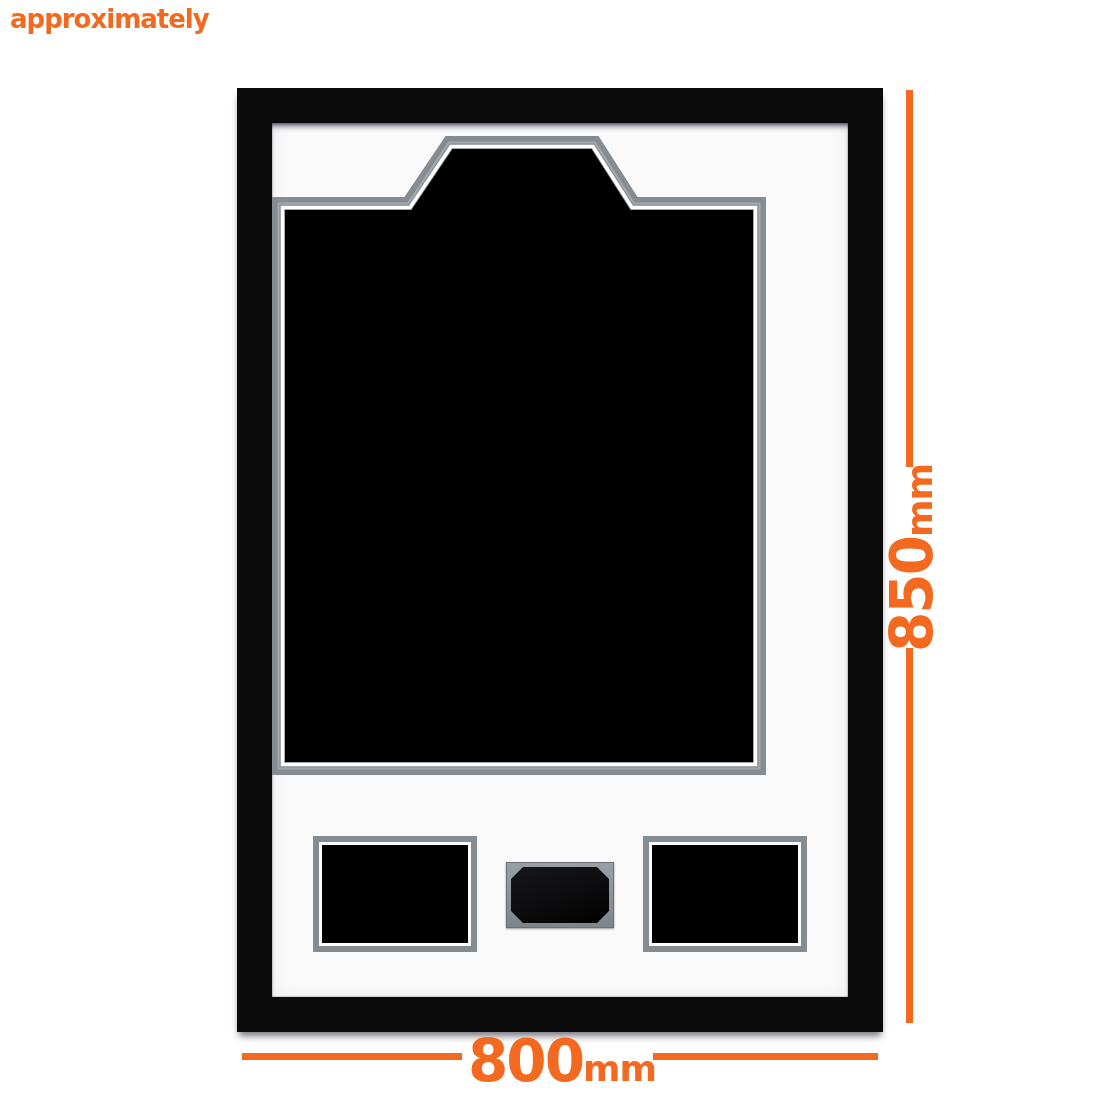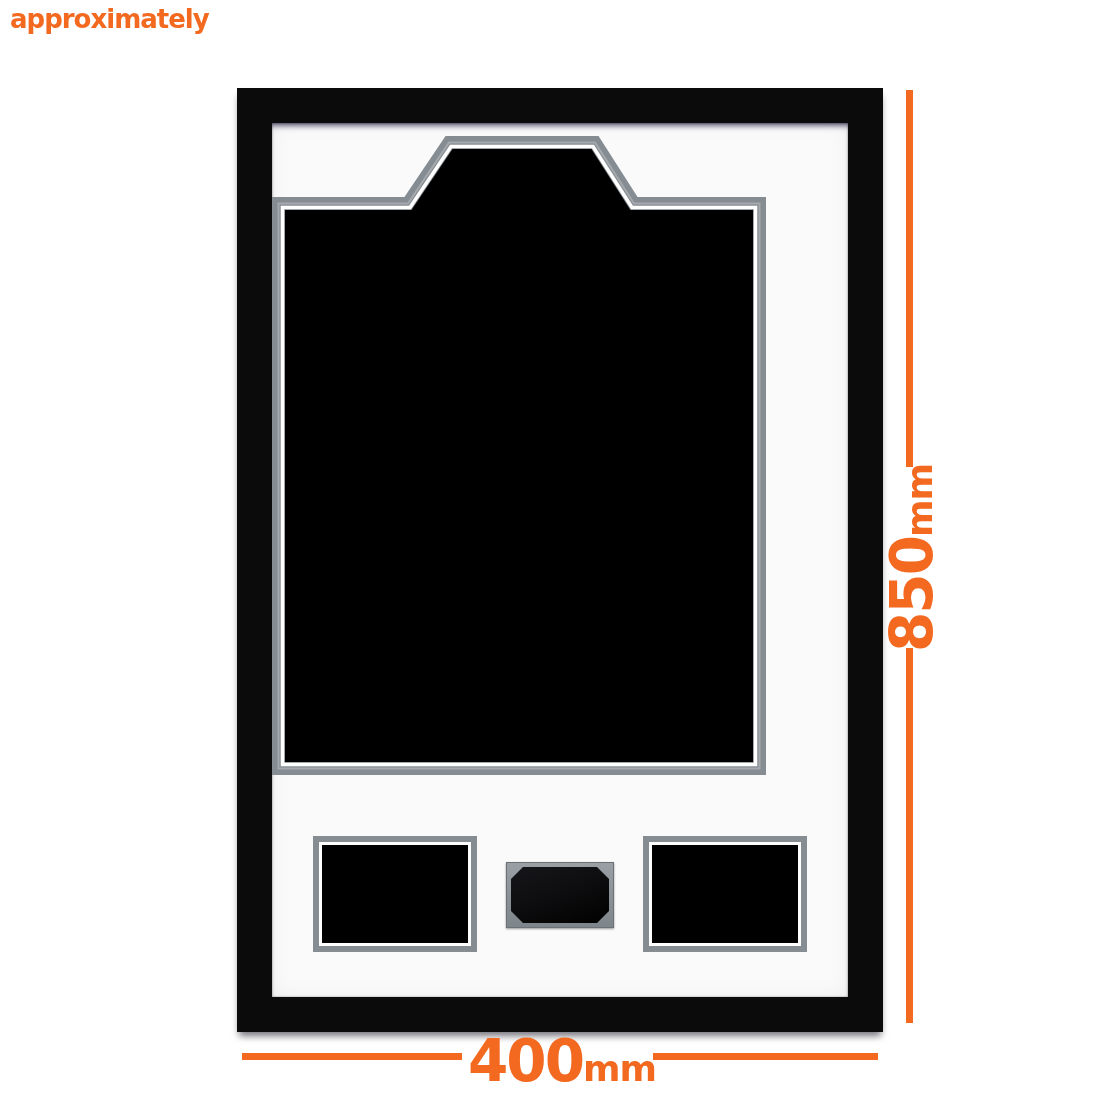--- a/index.html
+++ b/index.html
@@ -105,14 +105,14 @@
 
 <div class="dim-line" style="left:906px;top:90px;width:7px;height:377px;"></div>
 <div class="dim-line" style="left:906px;top:648px;width:7px;height:375px;"></div>
 <div class="dim-text vert">
   <span class="val">850</span><span class="unit">mm</span>
 </div>
 
 <div class="dim-line" style="left:242px;top:1053px;width:220px;height:7px;"></div>
 <div class="dim-line" style="left:653px;top:1053px;width:225px;height:7px;"></div>
 <div class="dim-text horiz">
-  <span class="val">400</span><span class="unit">mm</span>
+  <span class="val">800</span><span class="unit">mm</span>
 </div>
 
 </body></html>

